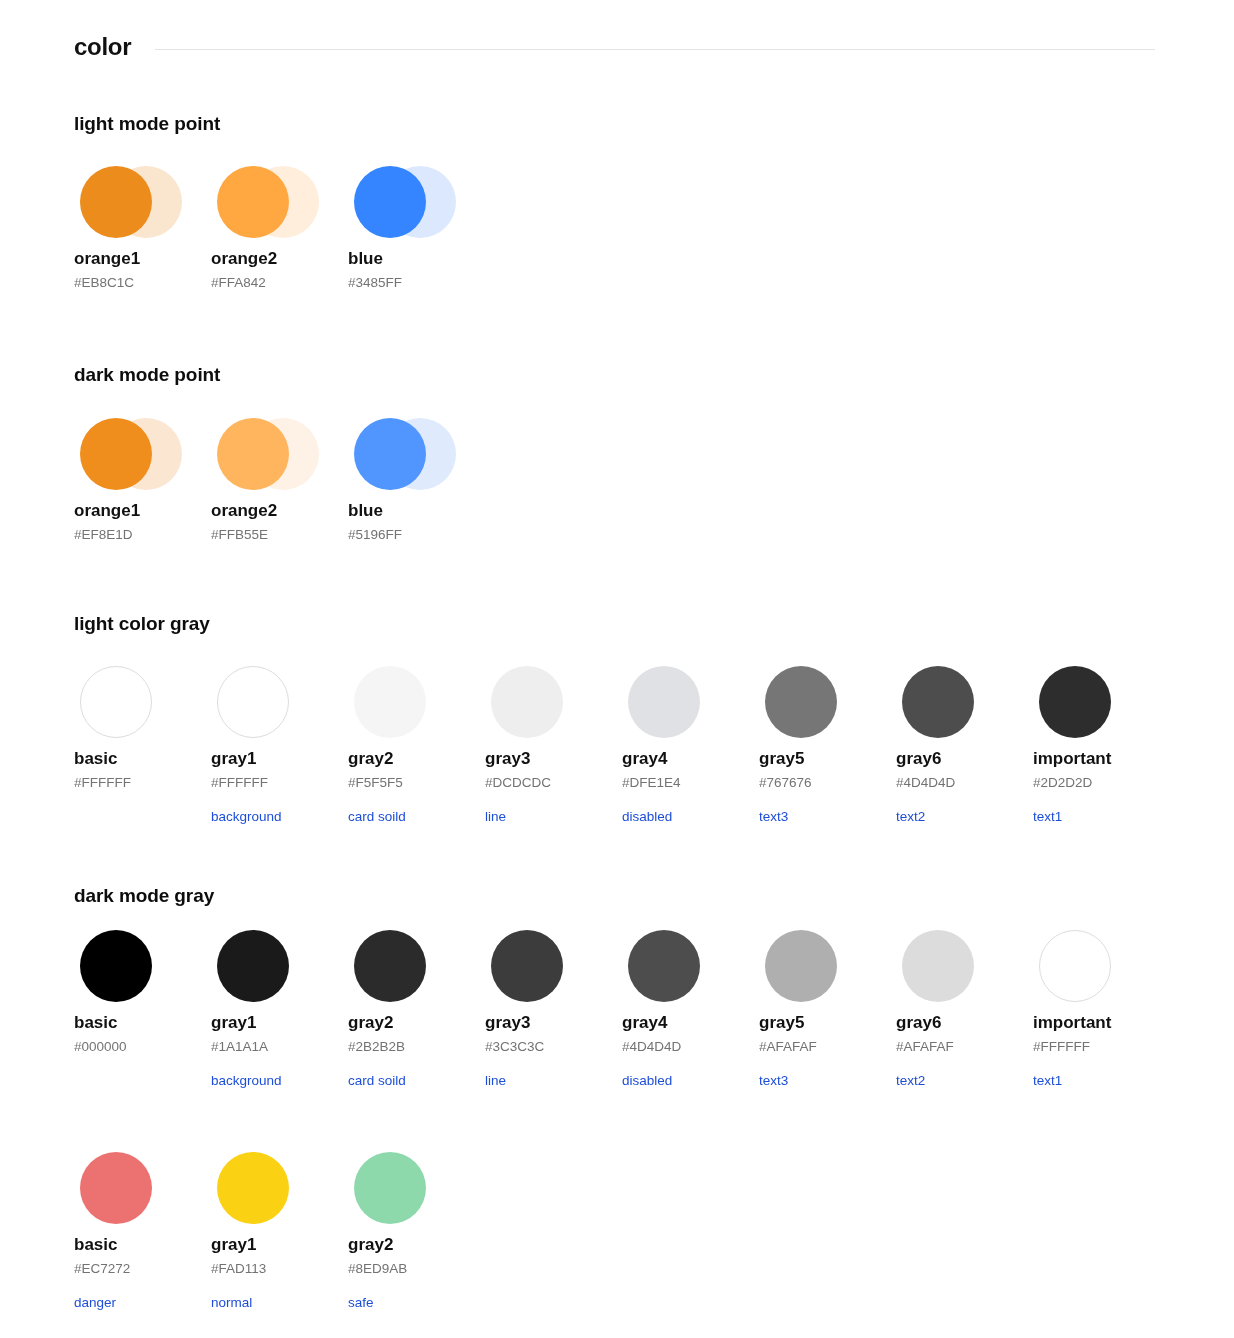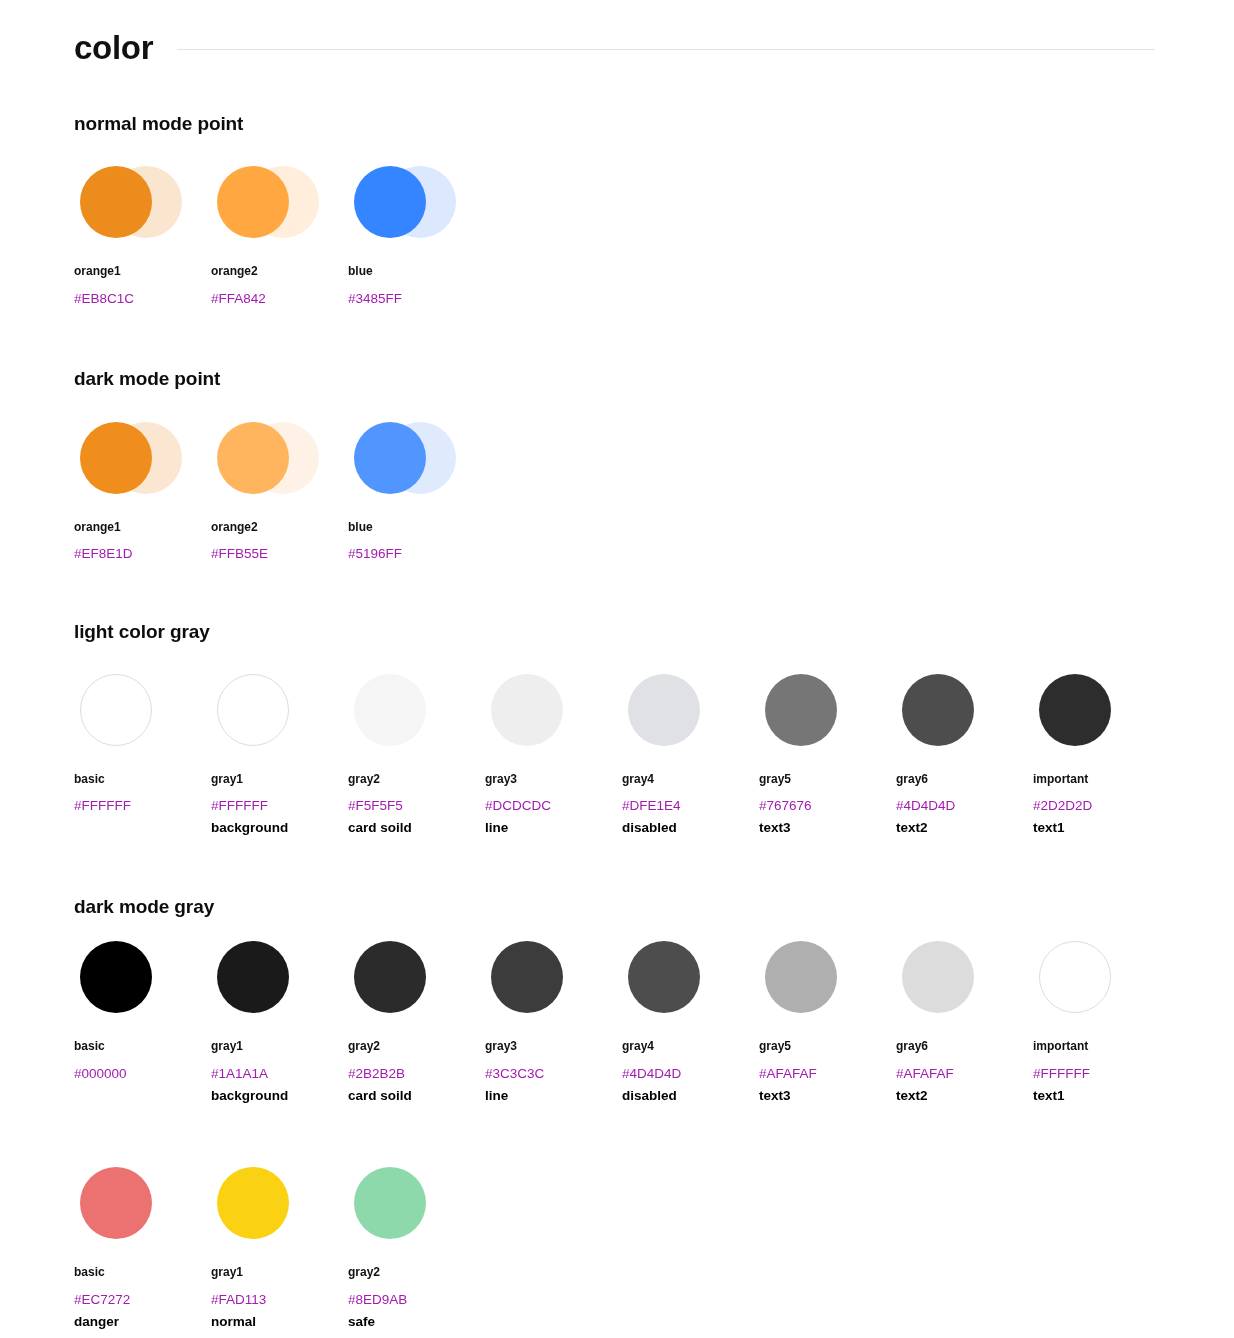--- a/index.html
+++ b/index.html
@@ -22,21 +22,21 @@
   }
 
   
   .page-header {
     display: flex;
     align-items: center;
     padding: 24px 79px 0 74px;
     height: 70px;
   }
   .page-title {
-    font-size: 33px;
+    font-size: 24px;
     font-weight: bold;
     letter-spacing: -0.3px;
     line-height: 1;
     white-space: nowrap;
     color: #111111;
   }
   .header-rule {
     flex: 1;
     height: 1px;
     background: #e3e3e3;
@@ -89,58 +89,58 @@
     height: 72px;
     border-radius: 50%;
     z-index: 0;
   }
   .chip-main {
     z-index: 1;
   }
 
   
   .swatch-name {
-    font-size: 12px;
+    font-size: 17px;
     font-weight: bold;
     color: #111111;
     line-height: 1.05;
-    margin-top: 21px;
+    margin-top: 6px;
     white-space: nowrap;
   }
   .swatch-hex {
     font-size: 13.5px;
     font-weight: normal;
-    color: #a21caf;
+    color: #737373;
     line-height: 1.05;
-    margin-top: 14px;
+    margin-top: 8px;
     white-space: nowrap;
   }
   .swatch-usage {
     font-size: 13.5px;
-    font-weight: bold;
-    color: #000000;
+    font-weight: normal;
+    color: #1d4ed8;
     line-height: 1.05;
-    margin-top: 8px;
+    margin-top: 20px;
     white-space: nowrap;
     min-height: 14px;
   }
 </style>
 </head>
 <body>
 
 <div class="page">
 
   <div class="page-header">
     <div class="page-title">color</div>
     <div class="header-rule"></div>
   </div>
 
   <div id="sections-root">
       <div class="section" style="padding-top: 43px;">
-        <div class="section-title">normal mode point</div>
+        <div class="section-title">light mode point</div>
         <div class="swatch-row" style="margin-top: 25px;">
           <div class="swatch">
             <div class="chip-area">
               <div class="chip-ghost" style="background: rgb(250, 229, 206);"></div>
               <div class="chip chip-main" style="background: rgb(235, 140, 28);"></div>
             </div>
             <div class="swatch-name">orange1</div>
             <div class="swatch-hex">#EB8C1C</div>
             <div class="swatch-usage"></div>
           </div>

